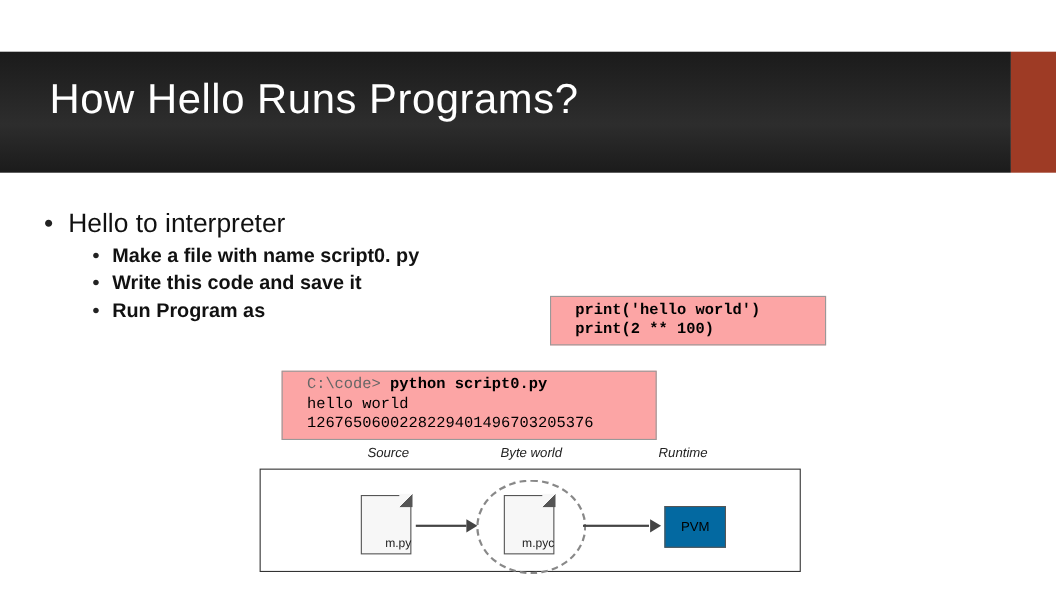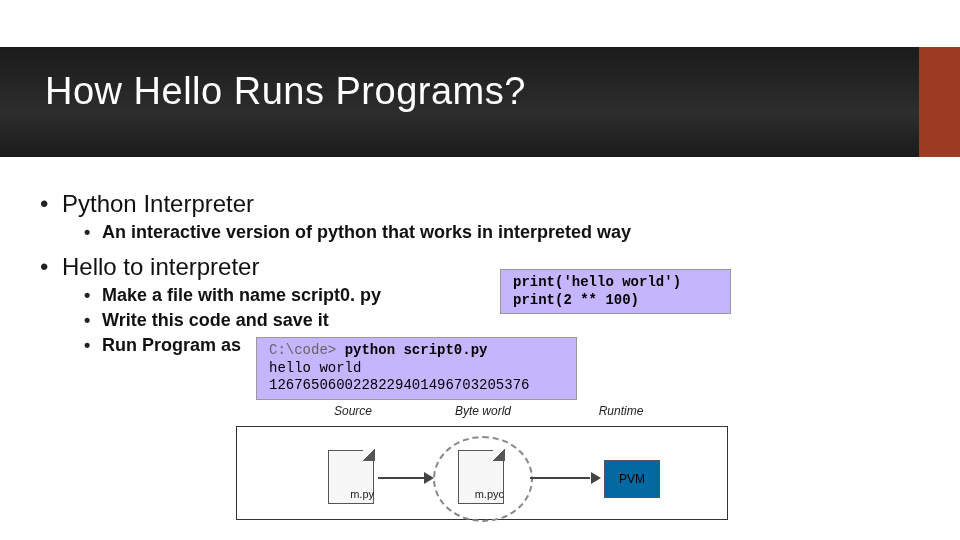--- a/index.html
+++ b/index.html
@@ -16,22 +16,22 @@
     font-weight:400;letter-spacing:.5px;}
   
   .content{position:absolute;left:40px;top:180px;width:860px;color:#111;}
   ul.l1{list-style:none;margin:0;padding:0;}
   ul.l1 > li{position:relative;padding-left:22px;font-size:24px;margin-top:10px;}
   ul.l1 > li::before{content:"•";position:absolute;left:0;top:0;color:#222;}
   ul.l2{list-style:none;margin:4px 0 6px 22px;padding:0;}
   ul.l2 > li{position:relative;padding-left:18px;font-size:18px;font-weight:600;margin-top:4px;}
   ul.l2 > li::before{content:"•";position:absolute;left:0;top:0;color:#222;}
   
-  .codebox{background:#c4b5fd;border:1px solid #999;font-family:"Courier New",monospace;
-    font-size:14px;line-height:1.25;padding:4px 12px;white-space:pre;color:#000;}
+  .codebox{background:#fca5a5;border:1px solid #999;font-family:"Courier New",monospace;
+    font-size:14px;line-height:1.25;padding:4px 22px;white-space:pre;color:#000;}
   .code1{position:absolute;left:500px;top:269px;width:205px;}
   .code1 .bold{font-weight:bold;}
   .code2{position:absolute;left:256px;top:337px;width:295px;}
   .code2 .prompt{color:#666;}
   .code2 .bold{font-weight:bold;}
   
   .diagram{position:absolute;left:236px;top:400px;width:490px;height:130px;}
   .dframe{position:absolute;left:0;top:26px;width:490px;height:92px;border:1px solid #333;background:#fff;}
   .colLabel{position:absolute;top:4px;font-size:12px;font-style:italic;color:#222;text-align:center;width:120px;}
   .colLabel.c1{left:57px;} .colLabel.c2{left:187px;} .colLabel.c3{left:325px;}
@@ -61,26 +61,20 @@
 </head>
 <body>
 
 <div class="slide">
   <div class="topband"></div>
   <div class="accent"></div>
   <div class="title">How Hello Runs Programs?</div>
 
   <div class="content">
     <ul class="l1">
-      <li>
-        <span>Python Interpreter</span>
-        <ul class="l2">
-          <li>An interactive version of python that works in interpreted way</li>
-        </ul>
-      </li>
       <li>
         <span>Hello to interpreter</span>
         <ul class="l2">
           <li>Make a file with name script0. py</li>
           <li>Write this code and save it</li>
           <li>Run Program as</li>
         </ul>
       </li>
     </ul>
   </div>

